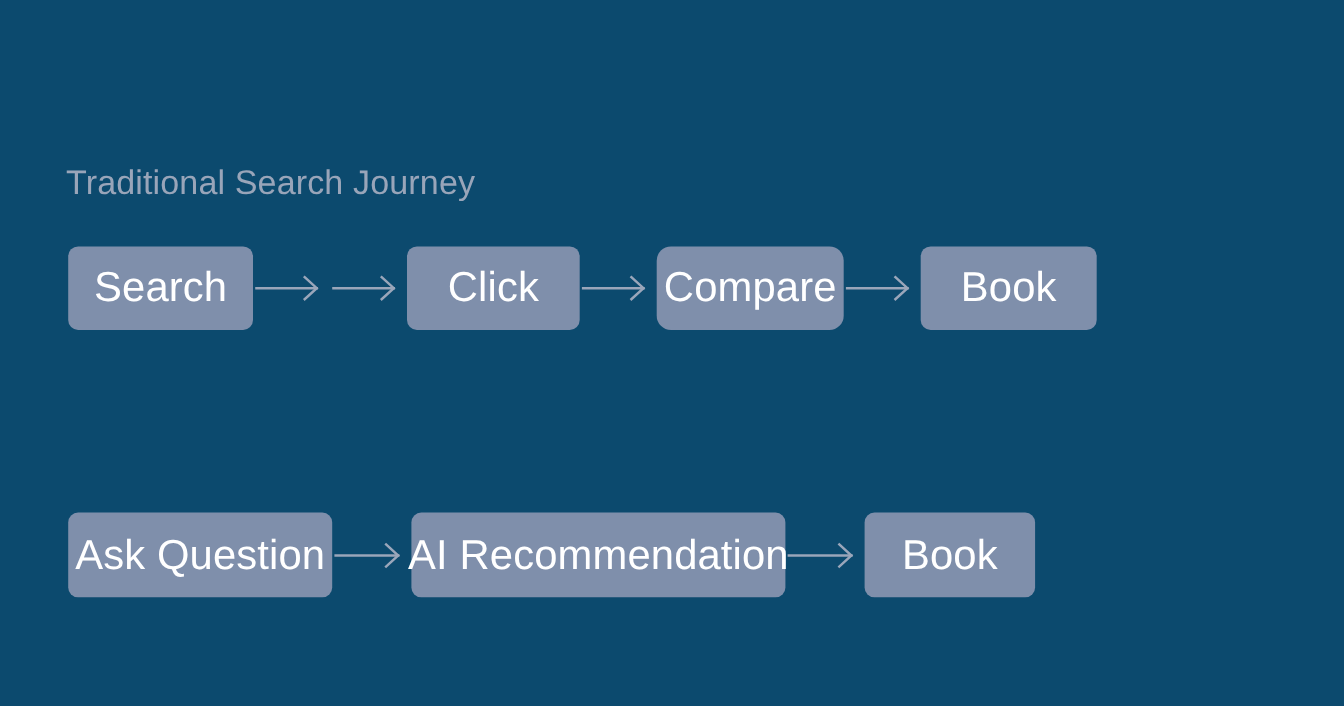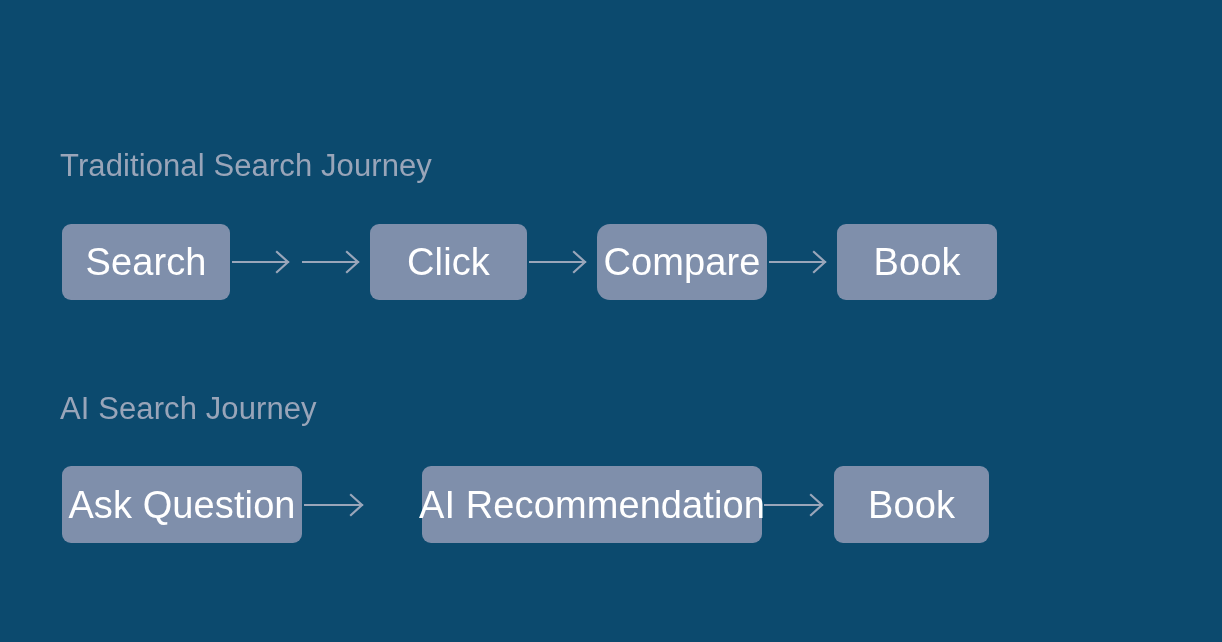--- a/index.html
+++ b/index.html
@@ -113,32 +113,31 @@
     <div class="node" style="width:170px;border-radius:13px;">Compare</div>
 
     <svg class="arrow" viewBox="0 0 66 26">
       <line x1="0" y1="13" x2="56" y2="13"></line>
       <polyline points="45,3 56,13 45,23"></polyline>
     </svg>
 
     <div class="node" style="width:160px;">Book</div>
   </div>
 
-  <div class="section-title" style="left:60px; top:393px;">AI Search Journey</div>
 
   <div class="flow-row row2" style="top:466px;">
 
     <div class="node" style="width:240px;">Ask Question</div>
 
     <svg class="arrow" viewBox="0 0 68 26">
       <line x1="0" y1="13" x2="58" y2="13"></line>
       <polyline points="47,3 58,13 47,23"></polyline>
     </svg>
 
-    <div class="node" style="width:340px;margin-left:48px;">AI Recommendation</div>
+    <div class="node" style="width:340px;">AI Recommendation</div>
 
     <svg class="arrow" viewBox="0 0 68 26">
       <line x1="0" y1="13" x2="58" y2="13"></line>
       <polyline points="47,3 58,13 47,23"></polyline>
     </svg>
 
     <div class="node" style="width:155px;">Book</div>
   </div>
 
 </div>

